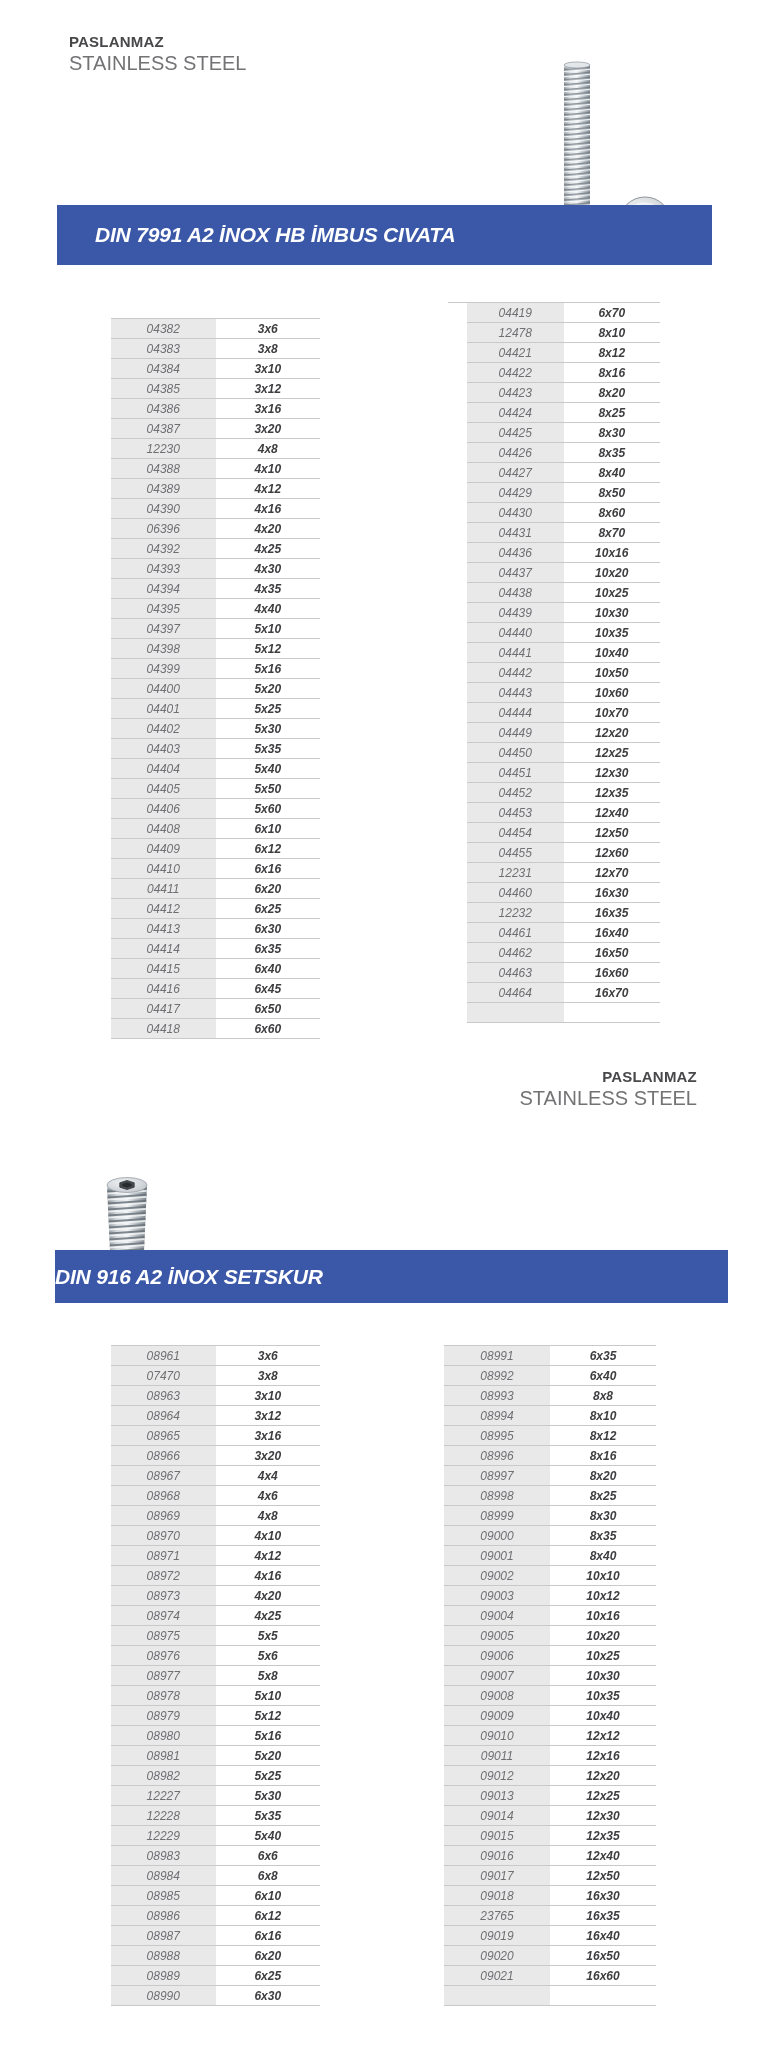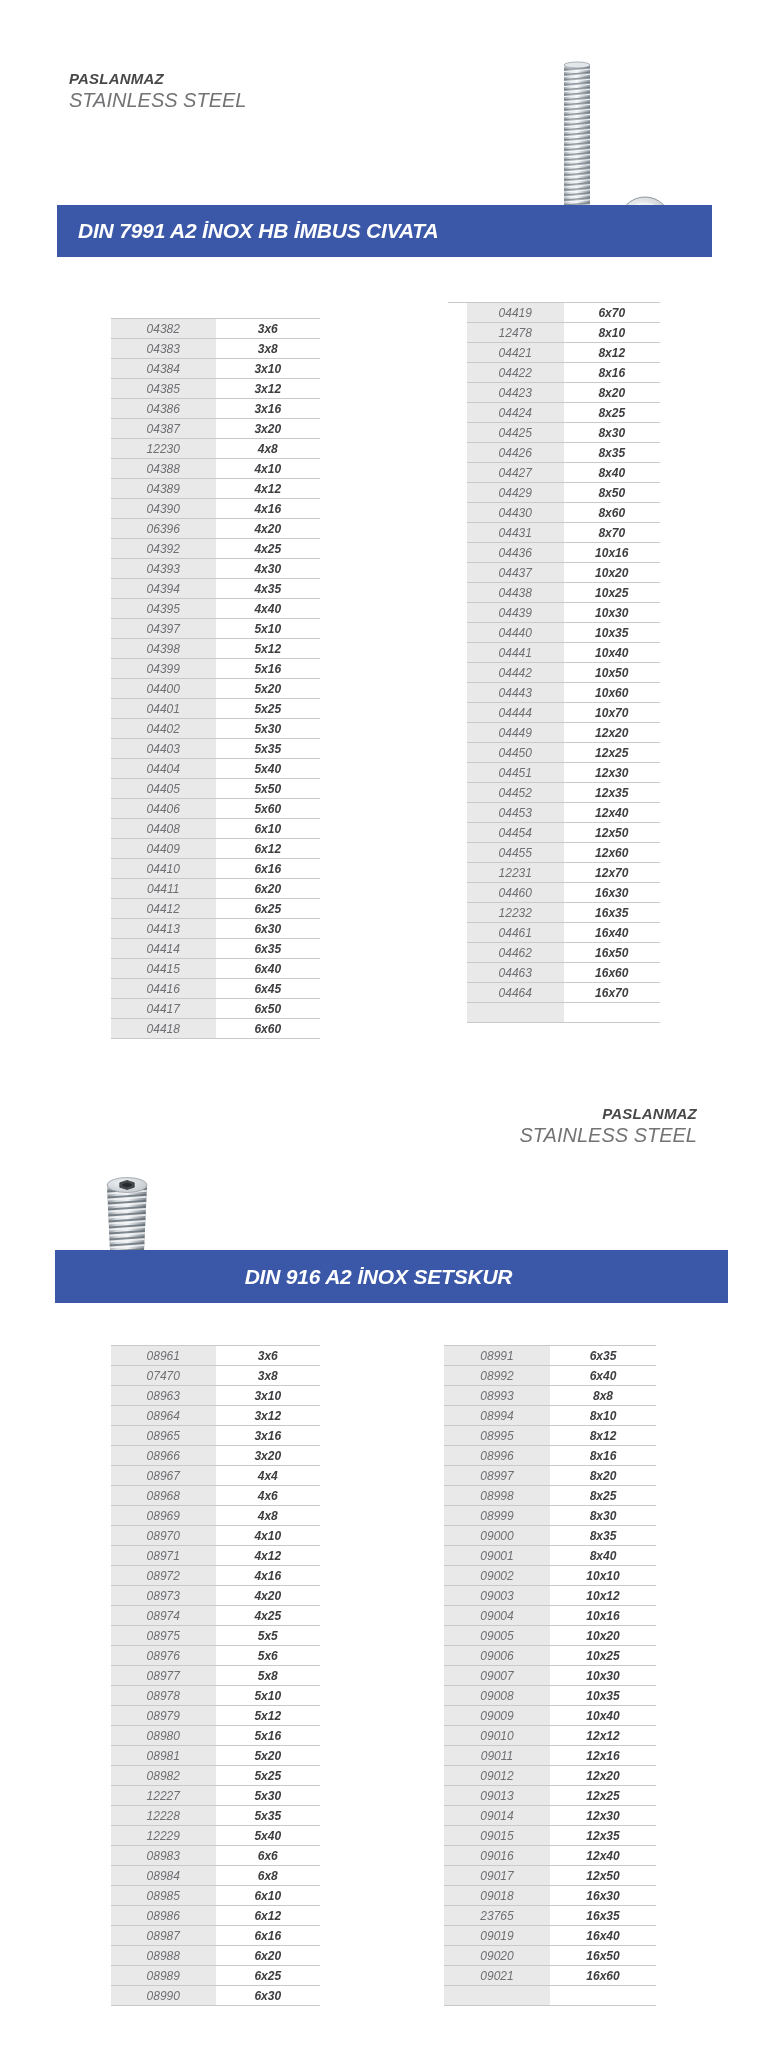--- a/index.html
+++ b/index.html
@@ -3,33 +3,33 @@
 <meta charset="utf-8">
 <style>
   * { margin:0; padding:0; box-sizing:border-box; }
   html,body { background:#ffffff; }
   .page {
     position:relative; width:764px; height:2048px; margin:0 auto;
     background:#fff; overflow:hidden;
     font-family:"Liberation Sans", sans-serif;
   }
   
-  .material-label { position:absolute; font-style:italic; line-height:1.22;margin-top:37px; }
+  .material-label { position:absolute; line-height:1.22; }
   .material-label .tr { font-weight:bold; font-size:15px; letter-spacing:.2px; color:var(--text-dark,#48484b); }
   .material-label .en { font-size:20px; color:var(--text-mid,#737376); }
   #material-1 { left:69px; top:33px; text-align:left; }
   #material-2 { right:67px; top:1068px; text-align:right; }
   
   .banner {
     position:absolute; background:var(--accent-blue,#3a57a8);
     color:#ffffff; font-weight:bold; font-style:italic; font-size:21px;
     letter-spacing:-.2px; display:flex; align-items:center;
   }
-  #banner-1 { left:57px; top:205px; width:655px; height:52px; padding-left:21px; }
-  #banner-2 { left:55px; top:1250px; width:673px; height:53px; padding-right:26px; justify-content:center; }
+  #banner-1 { left:57px; top:205px; width:655px; height:60px; padding-left:38px; }
+  #banner-2 { left:55px; top:1250px; width:673px; height:53px; padding-right:26px; justify-content:flex-start; }
   
   .ptable { position:absolute; border-top:1px solid var(--line,#c9c9ca); }
   .trow { display:flex; height:20px; border-bottom:1px solid var(--line,#c9c9ca); }
   .trow .code, .trow .size {
     width:50%; display:flex; align-items:center; justify-content:center;
     font-size:12px; font-style:italic; white-space:nowrap;
   }
   .trow .code { background:var(--cell-gray,#e9e9ea); color:var(--code-text,#707074); }
   .trow .size { background:#ffffff; color:var(--size-text,#3e3e41); font-weight:bold; }
   #table-1a { left:111px; top:318px;  width:209px; }

